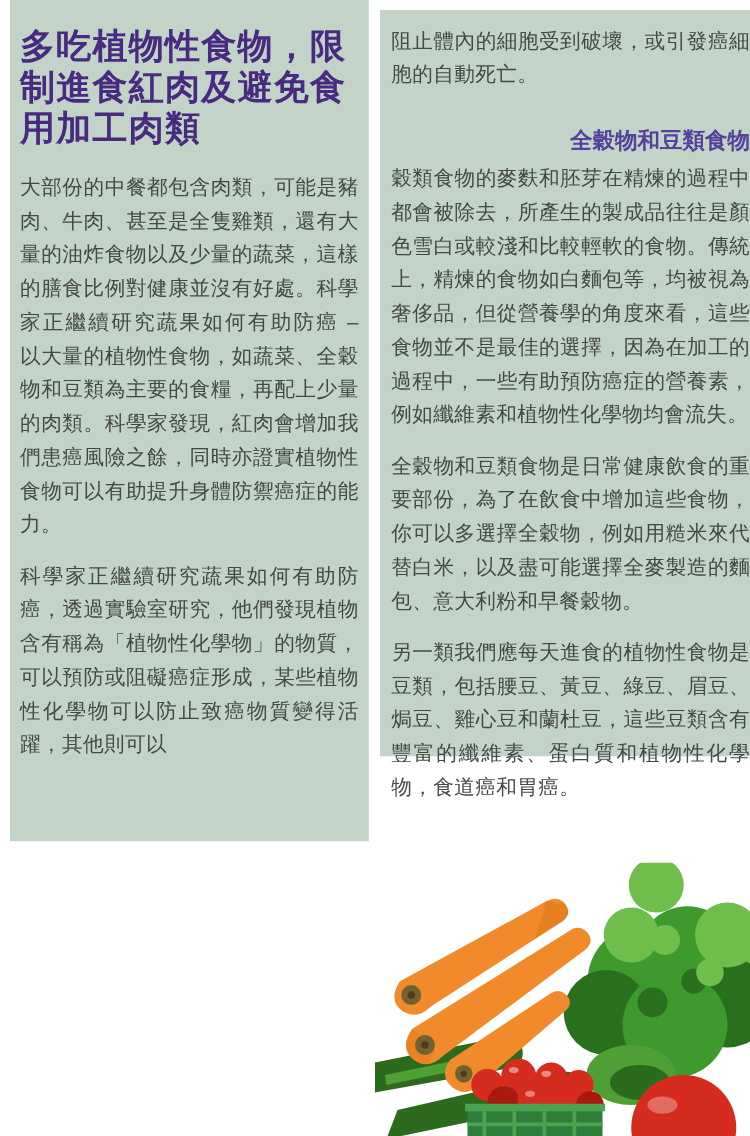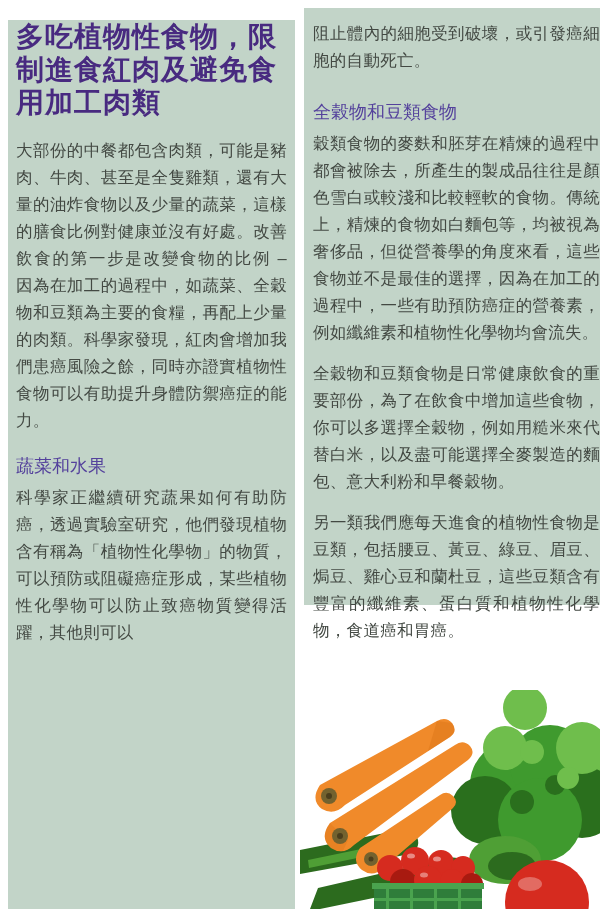--- a/index.html
+++ b/index.html
@@ -13,41 +13,42 @@
     background:var(--page-bg);
     overflow:hidden;
     margin:0 auto;
   }
   .panel{
     position:absolute;
     background:var(--panel-bg);
     box-sizing:border-box;
   }
   .panel-left{
-    left:8px;top:20px;width:287px;height:889px;
-    padding:0 8px 10px 8px;
+    left:8px;top:0;width:287px;height:673px;
+    padding:20px 8px 10px 8px;
   }
   .panel-right{
     left:304px;top:8px;width:296px;height:597px;
     padding:12px 0 10px 9px;
   }
   .article-title{
     margin:0 0 18px 0;
     font-size:28px;
     line-height:33px;
     font-weight:bold;
     letter-spacing:1px;
     color:var(--heading-color);
   }
   .section-heading{
     margin:20px 0 6px 0;
     font-size:18px;
     line-height:24px;
-    font-weight:normal;
+    font-weight:bold;
     color:var(--subheading-color);
+    text-align:right;
   }
   .section-heading.first{margin-top:26px;}
   .body-text{
     margin:0 0 14px 0;
     font-size:16.5px;
     line-height:27px;
     letter-spacing:.3px;
     text-align:justify;
     color:var(--body-color);
   }
@@ -72,22 +73,21 @@
   .f-basket{fill:var(--basket);}
   .f-basket-light{fill:var(--basket-light);}
 </style>
 </head>
 <body>
 
 <div class="page">
 
   <div class="panel panel-left">
     <h1 class="article-title">多吃植物性食物，限制進食紅肉及避免食用加工肉類</h1>
-    <p class="body-text">大部份的中餐都包含肉類，可能是豬肉、牛肉、甚至是全隻雞類，還有大量的油炸食物以及少量的蔬菜，這樣的膳食比例對健康並沒有好處。改善飲食的第一步是改變食物的比例 – 因為在加工的過程中，如蔬菜、全穀物和豆類為主要的食糧，再配上少量的肉類。科學家發現，紅肉會增加我們患癌風險之餘，同時亦證實植物性食物可以有助提升身體防禦癌症的能力。</p>
-    <h2 class="section-heading">蔬菜和水果</h2>
+    <p class="body-text">大部份的中餐都包含肉類，可能是豬肉、牛肉、甚至是全隻雞類，還有大量的油炸食物以及少量的蔬菜，這樣的膳食比例對健康並沒有好處。科學家正繼續研究蔬果如何有助防癌 – 以大量的植物性食物，如蔬菜、全穀物和豆類為主要的食糧，再配上少量的肉類。科學家發現，紅肉會增加我們患癌風險之餘，同時亦證實植物性食物可以有助提升身體防禦癌症的能力。</p>
     <p class="body-text">科學家正繼續研究蔬果如何有助防癌，透過實驗室研究，他們發現植物含有稱為「植物性化學物」的物質，可以預防或阻礙癌症形成，某些植物性化學物可以防止致癌物質變得活躍，其他則可以</p>
   </div>
 
   <div class="panel panel-right">
     <p class="body-text">阻止體內的細胞受到破壞，或引發癌細胞的自動死亡。</p>
     <h2 class="section-heading first">全穀物和豆類食物</h2>
     <p class="body-text">穀類食物的麥麩和胚芽在精煉的過程中都會被除去，所產生的製成品往往是顏色雪白或較淺和比較輕軟的食物。傳統上，精煉的食物如白麵包等，均被視為奢侈品，但從營養學的角度來看，這些食物並不是最佳的選擇，因為在加工的過程中，一些有助預防癌症的營養素，例如纖維素和植物性化學物均會流失。</p>
     <p class="body-text">全穀物和豆類食物是日常健康飲食的重要部份，為了在飲食中增加這些食物，你可以多選擇全穀物，例如用糙米來代替白米，以及盡可能選擇全麥製造的麵包、意大利粉和早餐穀物。</p>
     <p class="body-text">另一類我們應每天進食的植物性食物是豆類，包括腰豆、黃豆、綠豆、眉豆、焗豆、雞心豆和蘭杜豆，這些豆類含有豐富的纖維素、蛋白質和植物性化學物，食道癌和胃癌。</p>
   </div>

